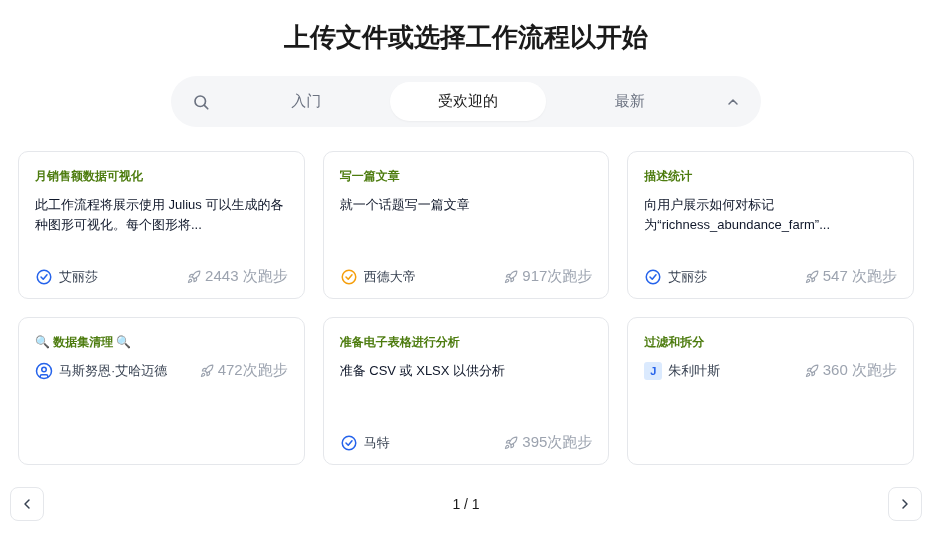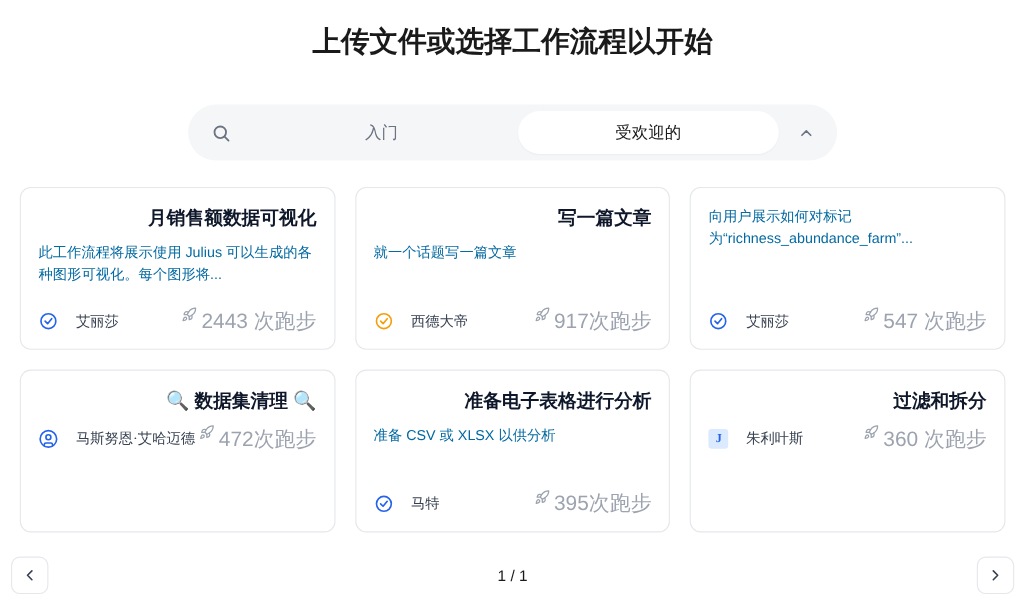--- a/index.html
+++ b/index.html
@@ -9,21 +9,21 @@
       width: 932px;
       height: 559px;
       padding: 20px 10px;
       overflow: hidden;
     }
     .page-title {
       text-align: center;
       font-size: 26px;
       font-weight: 700;
       color: #1a1a1a;
-      margin-bottom: 40px;
+      margin-bottom: 21px;
     }
     .filter-bar {
       display: flex;
       align-items: center;
       justify-content: center;
       gap: 5px;
       background: #f5f6f8;
       border-radius: 999px;
       padding: 6px 8px;
       width: 590px;
@@ -70,55 +70,55 @@
       border: 1px solid #e5e7eb;
       border-radius: 10px;
       padding: 16px 16px 12px;
       background: #fff;
       display: flex;
       flex-direction: column;
       gap: 10px;
       min-height: 148px;
     }
     .card-title {
-      font-size: 17px;
+      font-size: 12px;
       font-weight: 700;
-      color: #0f172a;
-      text-align: right;
+      color: #4d7c0f;
+      text-align: left;
     }
     .card-desc {
       font-size: 13px;
-      color: #0369a1;
+      color: #0f172a;
       line-height: 1.5;
       flex: 1;
       display: -webkit-box;
       -webkit-line-clamp: 2;
       -webkit-box-orient: vertical;
       overflow: hidden;
     }
     .card-footer {
       display: flex;
       align-items: center;
       justify-content: space-between;
       font-size: 13px;
       color: #6b7280;
     }
     .author {
       display: flex;
       align-items: center;
-      gap: 16px;
+      gap: 6px;
       color: #374151;
       font-size: 13px;
-      font-family: Liberation Serif, serif;
     }
     .runs {
       display: flex;
+      align-items: center;
       gap: 4px;
       color: #9ca3af;
-      font-size: 19px;
+      font-size: 15px;
     }
     .verified-icon { color: #2563eb; flex-shrink: 0; }
     .verified-icon.orange { color: #f59e0b; }
     .avatar-letter {
       width: 18px; height: 18px;
       background: #dbeafe;
       color: #2563eb;
       border-radius: 3px;
       font-size: 11px;
       font-weight: 700;
@@ -158,20 +158,21 @@
 
 <div class="filter-bar">
   <div class="search-icon-wrap">
     <svg width="18" height="18" viewBox="0 0 24 24" fill="none" stroke="currentColor" stroke-width="2.2" stroke-linecap="round">
         <circle cx="11" cy="11" r="7"></circle>
         <line x1="21" y1="21" x2="16.5" y2="16.5"></line>
       </svg>
   </div>
   <div class="tab">入门</div>
   <div class="tab active">受欢迎的</div>
+  <div class="tab">最新</div>
   <div class="collapse-btn">
     <svg width="16" height="16" viewBox="0 0 24 24" fill="none" stroke="currentColor" stroke-width="2.2" stroke-linecap="round" stroke-linejoin="round">
         <polyline points="18 15 12 9 6 15"></polyline>
       </svg>
   </div>
 </div>
 
 <div class="grid">
 
   <div class="card">
@@ -214,20 +215,21 @@
             <path d="m12 15-3-3a22 22 0 0 1 2-3.95A12.88 12.88 0 0 1 22 2c0 2.72-.78 7.5-6 11a22.35 22.35 0 0 1-4 2z"></path>
             <path d="M9 12H4s.55-3.03 2-4c1.62-1.08 5 0 5 0"></path>
             <path d="M12 15v5s3.03-.55 4-2c1.08-1.62 0-5 0-5"></path>
           </svg>
         <span>917次跑步</span>
       </div>
     </div>
   </div>
 
   <div class="card">
+    <div class="card-title">描述统计</div>
     <div class="card-desc">向用户展示如何对标记为“richness_abundance_farm”...</div>
     <div class="card-footer">
       <div class="author">
         <svg class="verified-icon" width="18" height="18" viewBox="0 0 24 24" fill="none" stroke="currentColor" stroke-width="2" stroke-linecap="round" stroke-linejoin="round">
             <circle cx="12" cy="12" r="9"></circle>
             <polyline points="8 12 11 15 16 9"></polyline>
           </svg>
         <span>艾丽莎</span>
       </div>
       <div class="runs">

